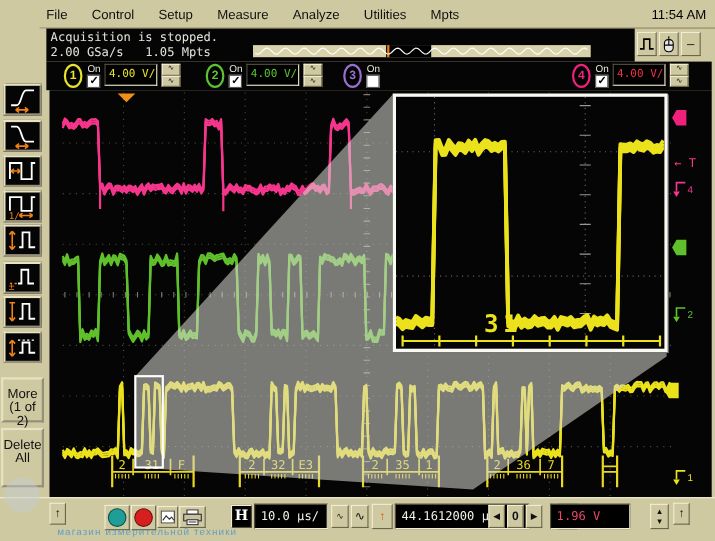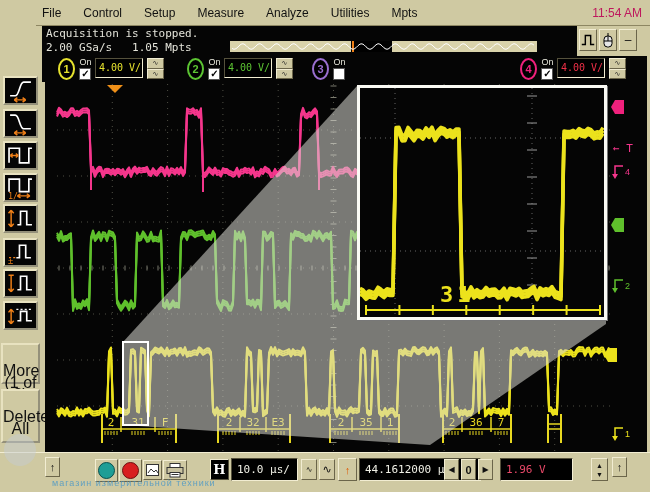--- a/index.html
+++ b/index.html
@@ -2,21 +2,21 @@
 <html><head>
 <meta charset="utf-8">
 <style>
   html,body{margin:0;padding:0;background:#666;}
   #screen{position:relative;width:650px;height:492px;background:#cfc9a2;overflow:hidden;
           font-family:"Liberation Sans",sans-serif;outline:1px solid #444;}
   
   #menubar{position:absolute;left:0;top:0;width:650px;height:26px;display:flex;align-items:center;
            padding-left:6px;box-sizing:border-box;border-bottom:1px solid #8d8662;margin-left:36px;}
   .menu-item{font-size:12px;color:#111;margin-right:22px;cursor:default;}
-  #clock{position:absolute;right:8px;top:6px;font-size:12px;color:#be185d;}
+  #clock{position:absolute;right:8px;top:6px;font-size:12px;color:#000000;}
   
   #status-panel{position:absolute;left:42px;top:26px;width:535px;height:30px;background:#050505;}
   #status-text{position:absolute;left:4px;top:1px;font-family:"DejaVu Sans Mono",monospace;
                font-size:11px;line-height:14px;color:#e4e4da;white-space:pre;}
   #ov-bar{position:absolute;left:188px;top:15px;width:307px;height:11px;background:#d9d3ab;}
   #ov-win{position:absolute;left:121px;top:0;width:41px;height:11px;background:#000;}
   #ov-trig{position:absolute;left:122px;top:0;width:2px;height:11px;background:#f08018;}
   .winbtn{position:absolute;top:29px;width:18px;height:22px;background:#cfc9a2;
           border:1px solid;border-color:#f2edd2 #6b654a #6b654a #f2edd2;box-sizing:border-box;
           display:flex;align-items:center;justify-content:center;font-size:12px;color:#111;}
@@ -34,21 +34,21 @@
          font-size:10px;line-height:18px;padding-left:3px;}
   .spin{position:absolute;top:0;width:17px;height:21px;display:flex;flex-direction:column;}
   .spin b{flex:1;background:#cfc9a2;border:1px solid;border-color:#f2edd2 #6b654a #6b654a #f2edd2;
           font-size:7px;line-height:8px;text-align:center;color:#222;font-weight:normal;}
   
   #sidebar{position:absolute;left:0;top:26px;width:42px;height:466px;background:#cfc9a2;}
   .sbtn{position:absolute;left:3px;width:35px;height:29px;background:#050505;
         border:2px outset #e8e2c0;box-sizing:border-box;}
   .sbtn svg{display:block;margin:auto;}
   .stext{position:absolute;left:1px;width:39px;background:#cfc9a2;border:2px outset #e8e2c0;
-         box-sizing:border-box;font-size:16px;color:#111;text-align:center;line-height:12px;padding-top:20px;}
+         box-sizing:border-box;font-size:12px;color:#111;text-align:center;line-height:12px;padding-top:7px;}
   
   #plot{position:absolute;left:45px;top:82px;width:602px;height:370px;background:#050505;}
   #inset{position:absolute;left:312px;top:3px;width:244px;height:229px;background:#050505;
          border:3px solid #fafaf4;box-shadow:1px 1px 0 #777;}
   
   #toolbar{position:absolute;left:0;top:452px;width:650px;height:40px;background:#cfc9a2;border-top:1px solid #f2edd2;}
   .tbtn{position:absolute;background:#cfc9a2;border:1px solid;border-color:#f2edd2 #6b654a #6b654a #f2edd2;
         box-sizing:border-box;display:flex;align-items:center;justify-content:center;font-size:11px;color:#111;}
   .lcdfield{position:absolute;font-family:"DejaVu Sans Mono",monospace;font-size:11px;color:#f0f0e6;
             display:flex;align-items:center;padding-left:5px;box-sizing:border-box;}

